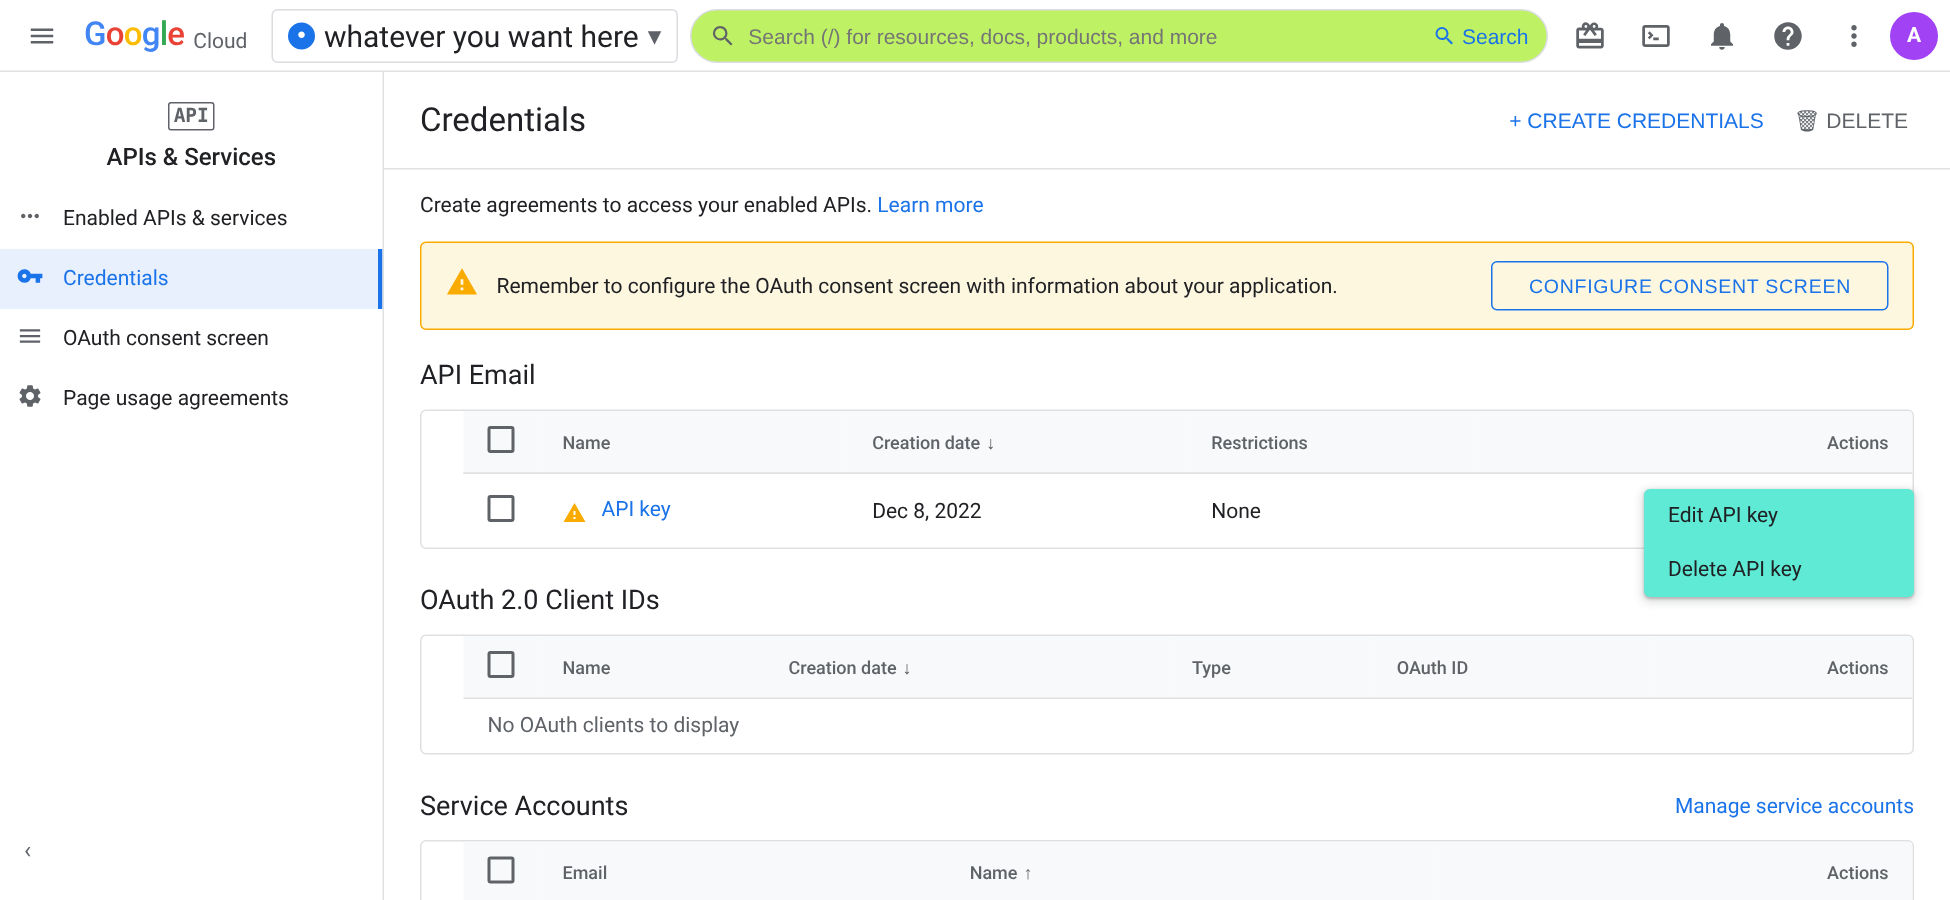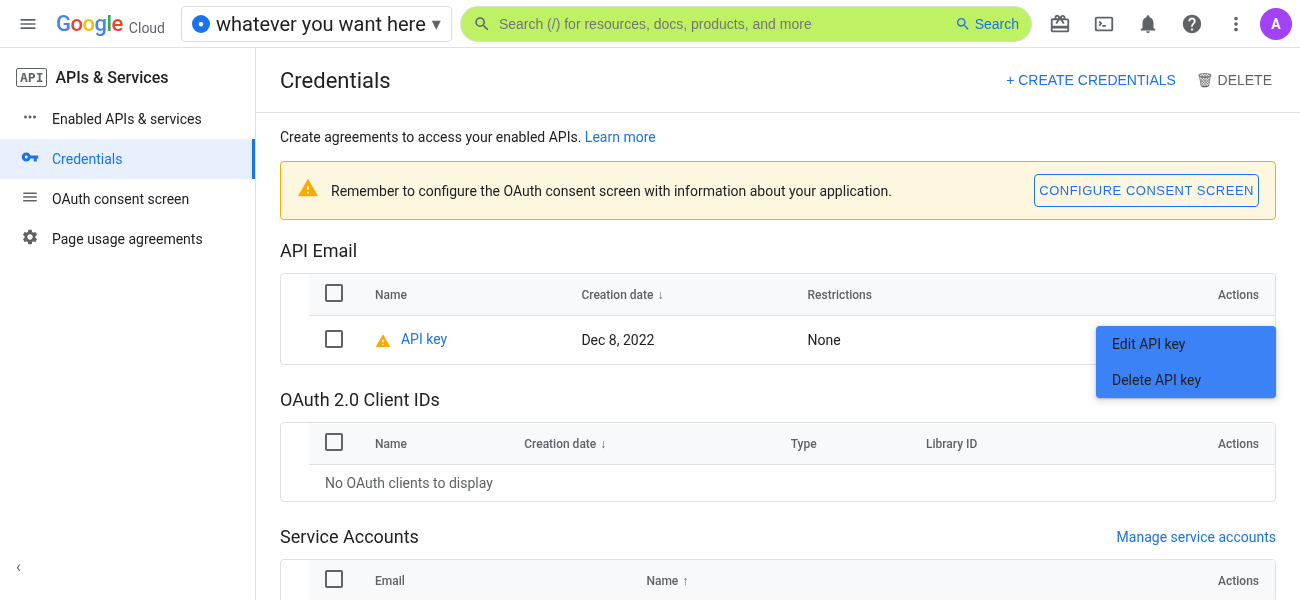--- a/index.html
+++ b/index.html
@@ -86,30 +86,30 @@
     
     .sidebar {
       width: 256px;
       flex-shrink: 0;
       border-right: 1px solid #e0e0e0;
       overflow-y: auto;
       padding: 8px 0;
     }
     .sidebar-header {
       display: flex; align-items: center; gap: 8px;
-      padding: 12px 16px;
-      font-size: 16px; font-weight: 500; color: #202124;
+      padding: 12px 32px;
+      font-size: 16px; font-weight: 500; color: #202124; flex-direction: column;
     }
     .sidebar-header-icon {
       font-size: 20px; color: #5f6368; font-weight: 700;
       font-family: monospace;
     }
     .sidebar-item {
       display: flex; align-items: center; gap: 12px;
-      padding: 10px 20px; cursor: pointer;
+      padding: 10px 10px; cursor: pointer;
       color: #202124; border-radius: 0;
       height: 40px;
     }
     .sidebar-item.active {
       background: #e8f0fe; color: #1a73e8;
       border-right: 3px solid #1a73e8;
     }
     .sidebar-item-icon { font-size: 18px; color: #5f6368; width: 20px; text-align: center; }
     .sidebar-item.active .sidebar-item-icon { color: #1a73e8; }
     .sidebar-item-label { font-size: 14px; }
@@ -155,21 +155,21 @@
     .warning-banner {
       display: flex; align-items: center;
       background: #fef7e0; border: 1px solid #f9ab00;
       border-radius: 4px; padding: 12px 16px;
       margin-bottom: 20px; gap: 12px;
     }
     .warning-icon { color: #f9ab00; font-size: 20px; flex-shrink: 0; }
     .warning-text { flex: 1; font-size: 14px; color: #202124; }
     .btn-configure {
       border: 1px solid #1a73e8; color: #1a73e8;
-      background: transparent; padding: 8px 4px;
+      background: transparent; padding: 8px 24px;
       font-size: 13px; font-weight: 500; cursor: pointer;
       border-radius: 4px; white-space: nowrap;
       letter-spacing: 0.5px; text-transform: uppercase;
     }
 
     
     .section-title {
       font-size: 18px; font-weight: 400; color: #202124;
       margin-bottom: 12px;
     }
@@ -224,21 +224,21 @@
     
     .section-header {
       display: flex; align-items: center; justify-content: space-between;
       margin-bottom: 12px;
     }
     .manage-link { color: #1a73e8; text-decoration: none; font-size: 14px; }
 
     
     .dropdown-menu {
       position: absolute;
-      background: #3b82f6;
+      background: #5eead4;
       box-shadow: 0 2px 6px 2px rgba(60,64,67,.15), 0 1px 2px 0 rgba(60,64,67,.3);
       border-radius: 4px;
       z-index: 100;
       min-width: 180px;
       right: 24px;
       top: 278px;
     }
     .dropdown-item {
       padding: 10px 16px;
       font-size: 14px; color: #202124;
@@ -437,21 +437,21 @@
       <div class="table-container">
         <table class="table">
           <thead>
             <tr>
               <th class="checkbox-col">
                 <span class="table-checkbox"></span>
               </th>
               <th><span>Name</span></th>
               <th><span>Creation date</span><span class="sort-icon">↓</span></th>
               <th><span>Type</span></th>
-              <th><span>Library ID</span></th>
+              <th><span>OAuth ID</span></th>
               <th style="text-align:right;"><span>Actions</span></th>
             </tr>
           </thead>
           <tbody>
             <tr class="empty-row">
               <td colspan="6">No OAuth clients to display</td>
             </tr>
           </tbody>
         </table>
       </div>

